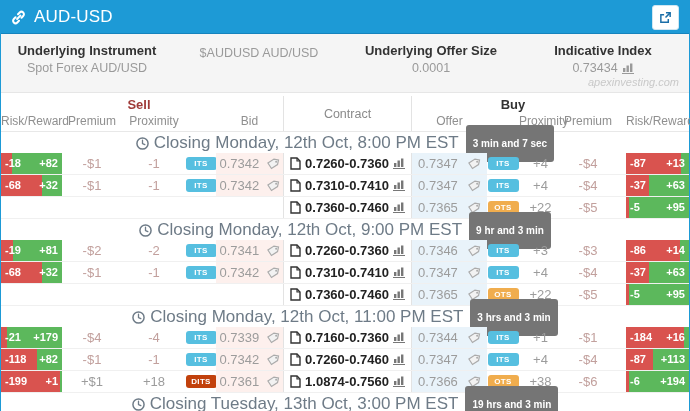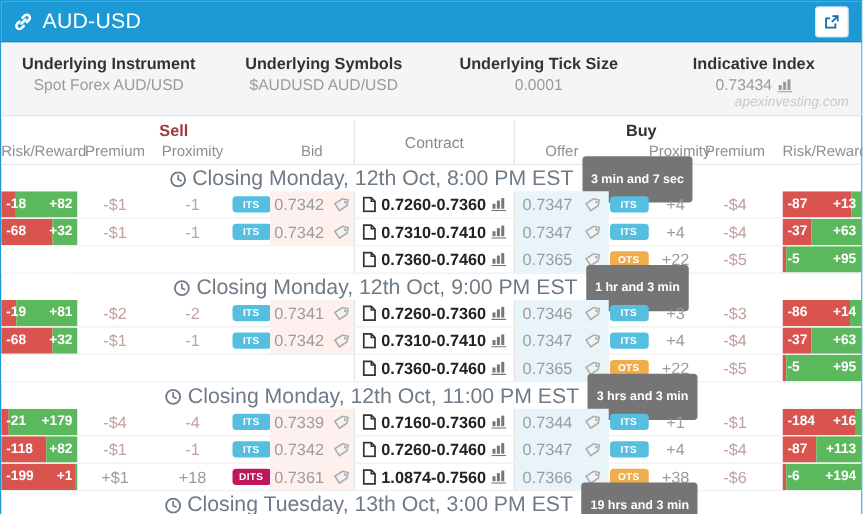--- a/index.html
+++ b/index.html
@@ -75,25 +75,24 @@
         </svg>
     </span>
   </div>
 
   <div class="info">
     <div class="info-item">
       <div class="info-label">Underlying Instrument</div>
       <div class="info-value">Spot Forex AUD/USD</div>
     </div>
     <div class="info-item">
-      <div class="info-label">Underlying Symbols</div>
       <div class="info-value">$AUDUSD AUD/USD</div>
     </div>
     <div class="info-item">
-      <div class="info-label">Underlying Tick Size</div>
+      <div class="info-label">Underlying Offer Size</div>
       <div class="info-value">0.0001</div>
     </div>
     <div class="info-item">
       <div class="info-label">Indicative Index</div>
       <div class="info-value">
         <span>0.73434</span>
         <span>
           <svg width="12" height="11" viewBox="0 0 12 11">
               <g fill="#9a9a9a">
                 <rect x="1" y="5" width="2.4" height="4"></rect>
@@ -353,21 +352,21 @@
     <div class="section-head">
       <span class="closing">
         <span>
           <svg width="13" height="13" viewBox="0 0 14 14">
                 <circle cx="7" cy="7" r="6" fill="none" stroke="#6e7b87" stroke-width="1.6"></circle>
                 <path d="M7 3.5 V7 L9.5 8.2" fill="none" stroke="#6e7b87" stroke-width="1.4" stroke-linecap="round"></path>
               </svg>
         </span>
         <span>Closing Monday, 12th Oct, 9:00 PM EST</span>
       </span>
-      <span class="countdown">1 hr and 3 min</span>
+      <span class="countdown">9 hr and 3 min</span>
     </div>
     <div>
   <div class="grid row">
     <div class="cell rr" style="grid-column:1">
       <div class="barwrap">
                 <div class="bar-neg" style="width: 19%;"></div>
                 <div class="bar-pos"></div>
               </div>
       <span class="rr-neg">-19</span>
               <span class="rr-pos">+81</span>
@@ -736,21 +735,21 @@
       <div class="barwrap">
                 <div class="bar-neg" style="width: 96%;"></div>
                 <div class="bar-pos"></div>
               </div>
       <span class="rr-neg">-199</span>
               <span class="rr-pos">+1</span>
     </div>
     <div class="cell num" style="grid-column:2">+$1</div>
     <div class="cell num" style="grid-column:3">+18</div>
     <div class="cell" style="grid-column:4">
-              <span class="status" style="background: #be185d;">DITS</span>
+              <span class="status" style="background: #c2410c;">DITS</span>
             </div>
     <div class="cell c-bid" style="grid-column:5">
       <span>0.7361</span>
       <span>
                 <svg width="14" height="13" viewBox="0 0 15 14">
                   <g transform="rotate(12 7 7)">
                     <path d="M2 7.5 L7.5 2 H12.5 V7 L7 12.5 Z" fill="#f2f2f2" stroke="#ababab" stroke-width="1.3"></path>
                     <circle cx="10.4" cy="4.3" r="1.1" fill="#ababab"></circle>
                   </g>
                 </svg>

